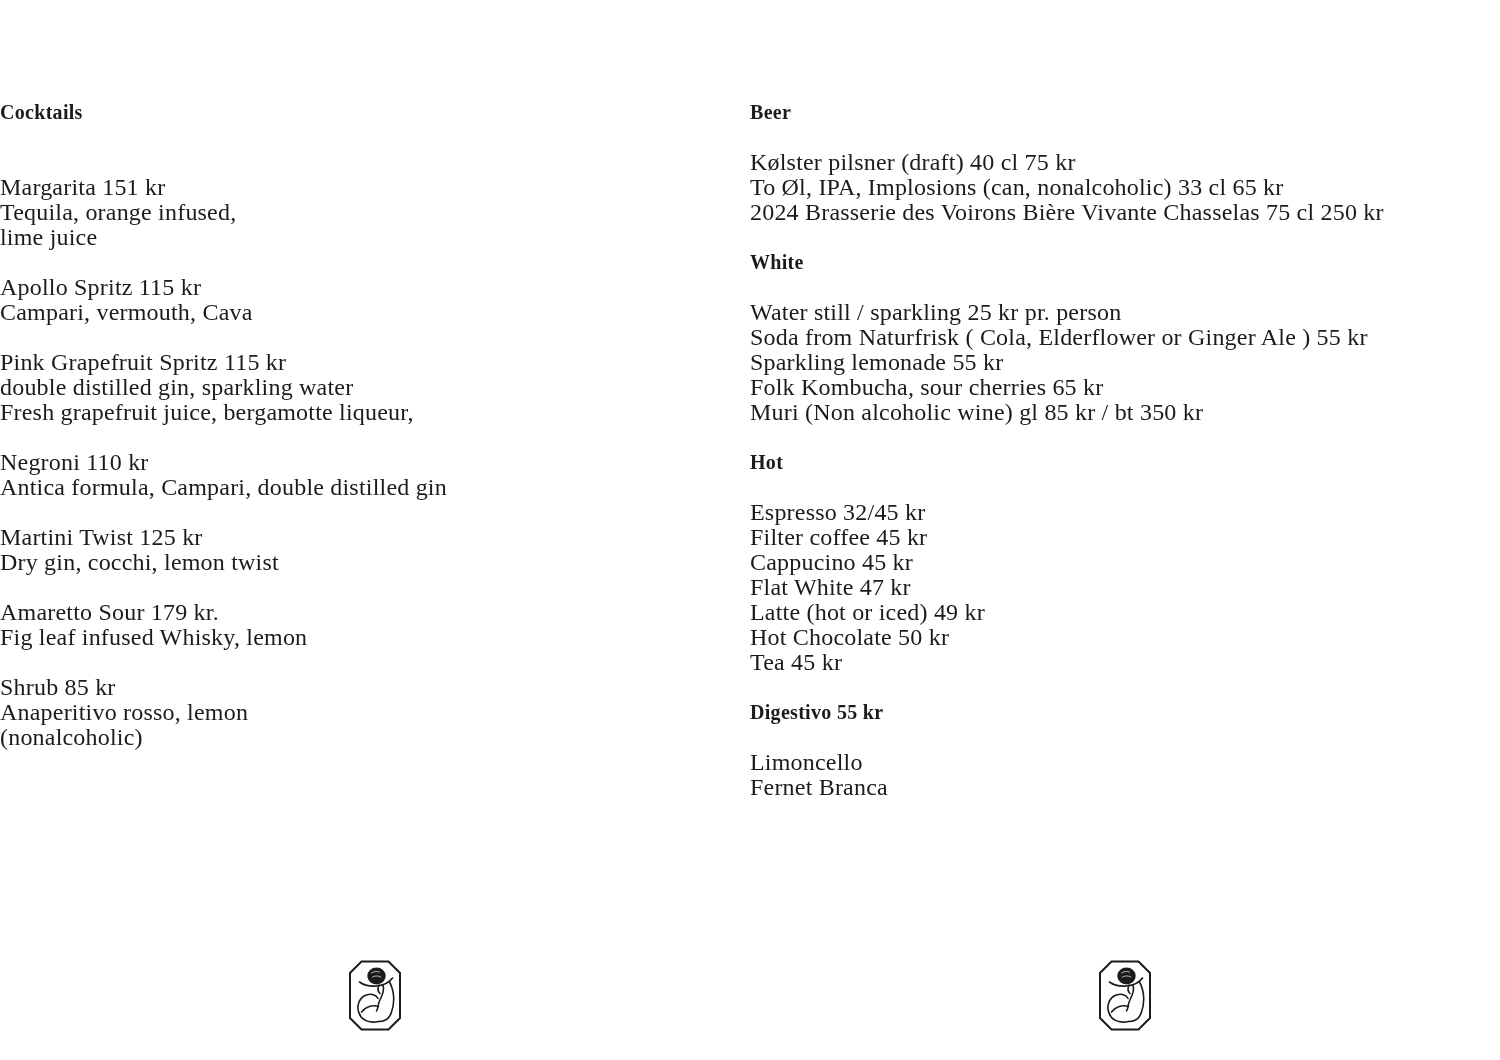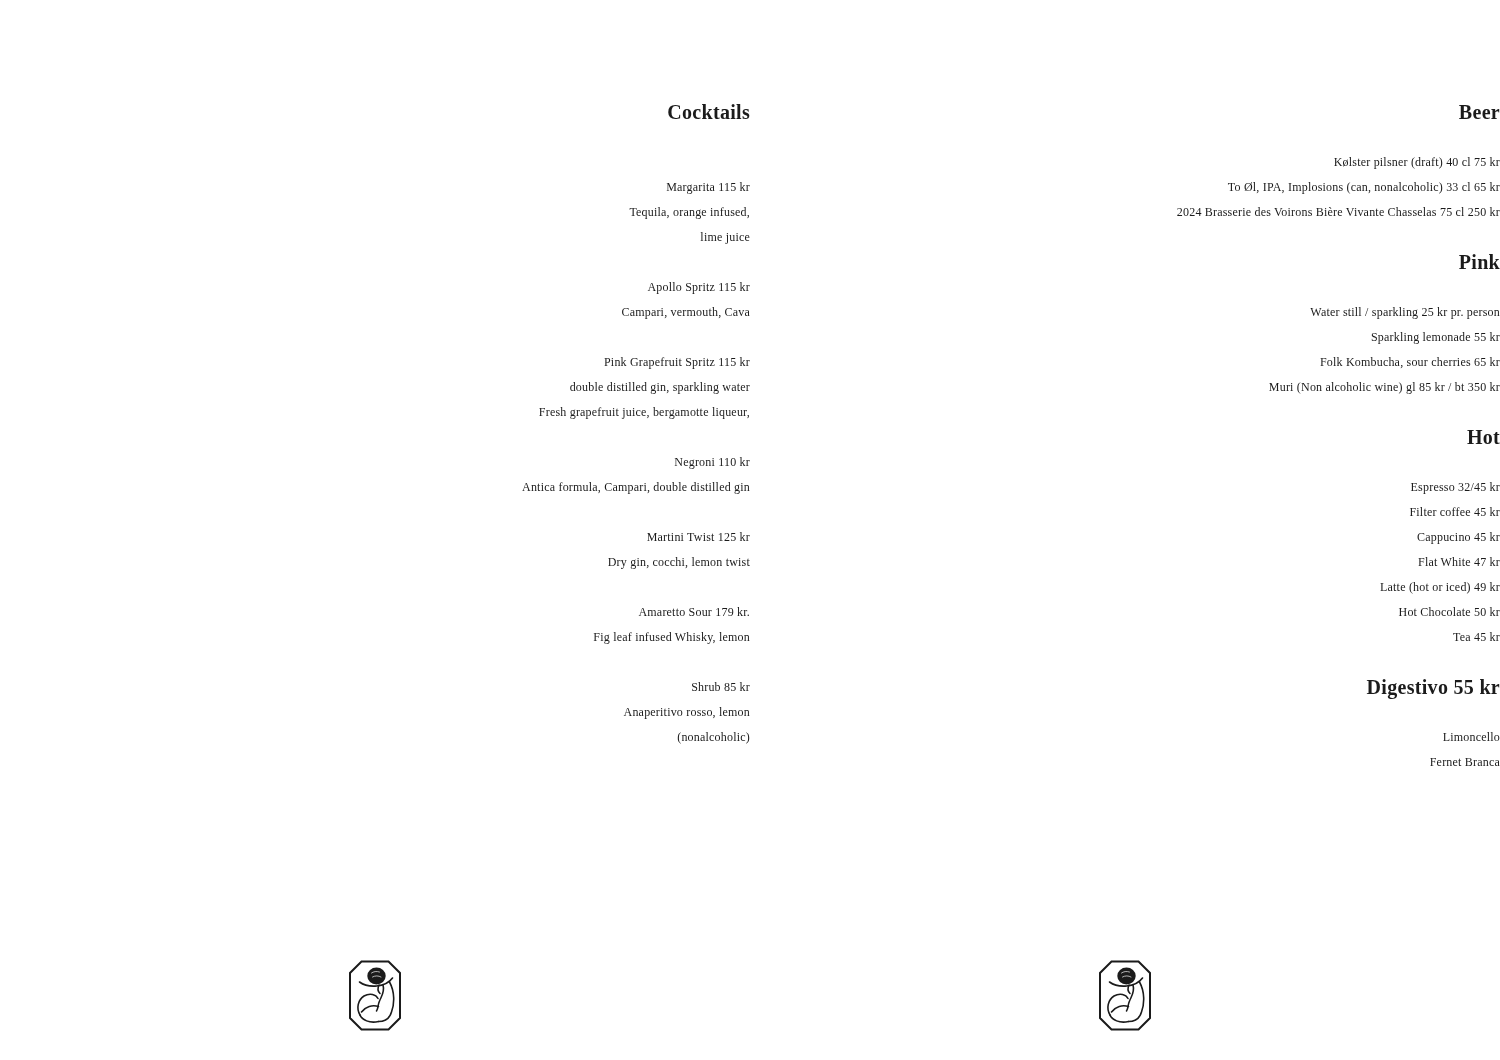--- a/index.html
+++ b/index.html
@@ -14,35 +14,35 @@
   .page {
     display: flex;
     width: 1500px;
     height: 1060px;
   }
   .col {
     width: 750px;
     height: 1060px;
     box-sizing: border-box;
     padding-top: 100px;
-    text-align: right;
+    text-align: left;
     position: relative;
   }
   .heading {
     font-size: 20px;
     line-height: 25px;
     font-weight: bold;
     margin: 0 0 25px 0;
     letter-spacing: 0.3px;
   }
   .heading.gap2 { margin-bottom: 50px; }
   .heading .suffix { font-weight: bold; }
   .group { margin: 0 0 25px 0; }
   .line {
-    font-size: 12px;
+    font-size: 24px;
     line-height: 25px;
     letter-spacing: 0.2px;
   }
   .logo {
     position: absolute;
     top: 960px;
     left: 50%;
     transform: translateX(-50%);
     width: 53px;
     height: 71px;
@@ -52,21 +52,21 @@
 </head>
 <body>
 
 <div class="page">
 
   <div class="col">
     <div>
         <section>
           <div class="heading gap2"><span>Cocktails</span></div>
           <div class="group">
-            <div class="line">Margarita 115 kr</div>
+            <div class="line">Margarita 151 kr</div>
             <div class="line">Tequila, orange infused,</div>
             <div class="line">lime juice</div>
           </div>
           <div class="group">
             <div class="line">Apollo Spritz 115 kr</div>
             <div class="line">Campari, vermouth, Cava</div>
           </div>
           <div class="group">
             <div class="line">Pink Grapefruit Spritz 115 kr</div>
             <div class="line">double distilled gin, sparkling water</div>
@@ -116,23 +116,24 @@
     <div>
         <section>
           <div class="heading"><span>Beer</span></div>
           <div class="group">
             <div class="line">Kølster pilsner (draft) 40 cl 75 kr</div>
             <div class="line">To Øl, IPA, Implosions (can, nonalcoholic) 33 cl 65 kr</div>
             <div class="line">2024 Brasserie des Voirons Bière Vivante Chasselas 75 cl 250 kr</div>
           </div>
         </section>
         <section>
-          <div class="heading"><span>Pink</span></div>
+          <div class="heading"><span>White</span></div>
           <div class="group">
             <div class="line">Water still / sparkling 25 kr pr. person</div>
+            <div class="line">Soda from Naturfrisk ( Cola, Elderflower or Ginger Ale ) 55 kr</div>
             <div class="line">Sparkling lemonade 55 kr</div>
             <div class="line">Folk Kombucha, sour cherries 65 kr</div>
             <div class="line">Muri (Non alcoholic wine) gl 85 kr / bt 350 kr</div>
           </div>
         </section>
         <section>
           <div class="heading"><span>Hot</span></div>
           <div class="group">
             <div class="line">Espresso 32/45 kr</div>
             <div class="line">Filter coffee 45 kr</div>

